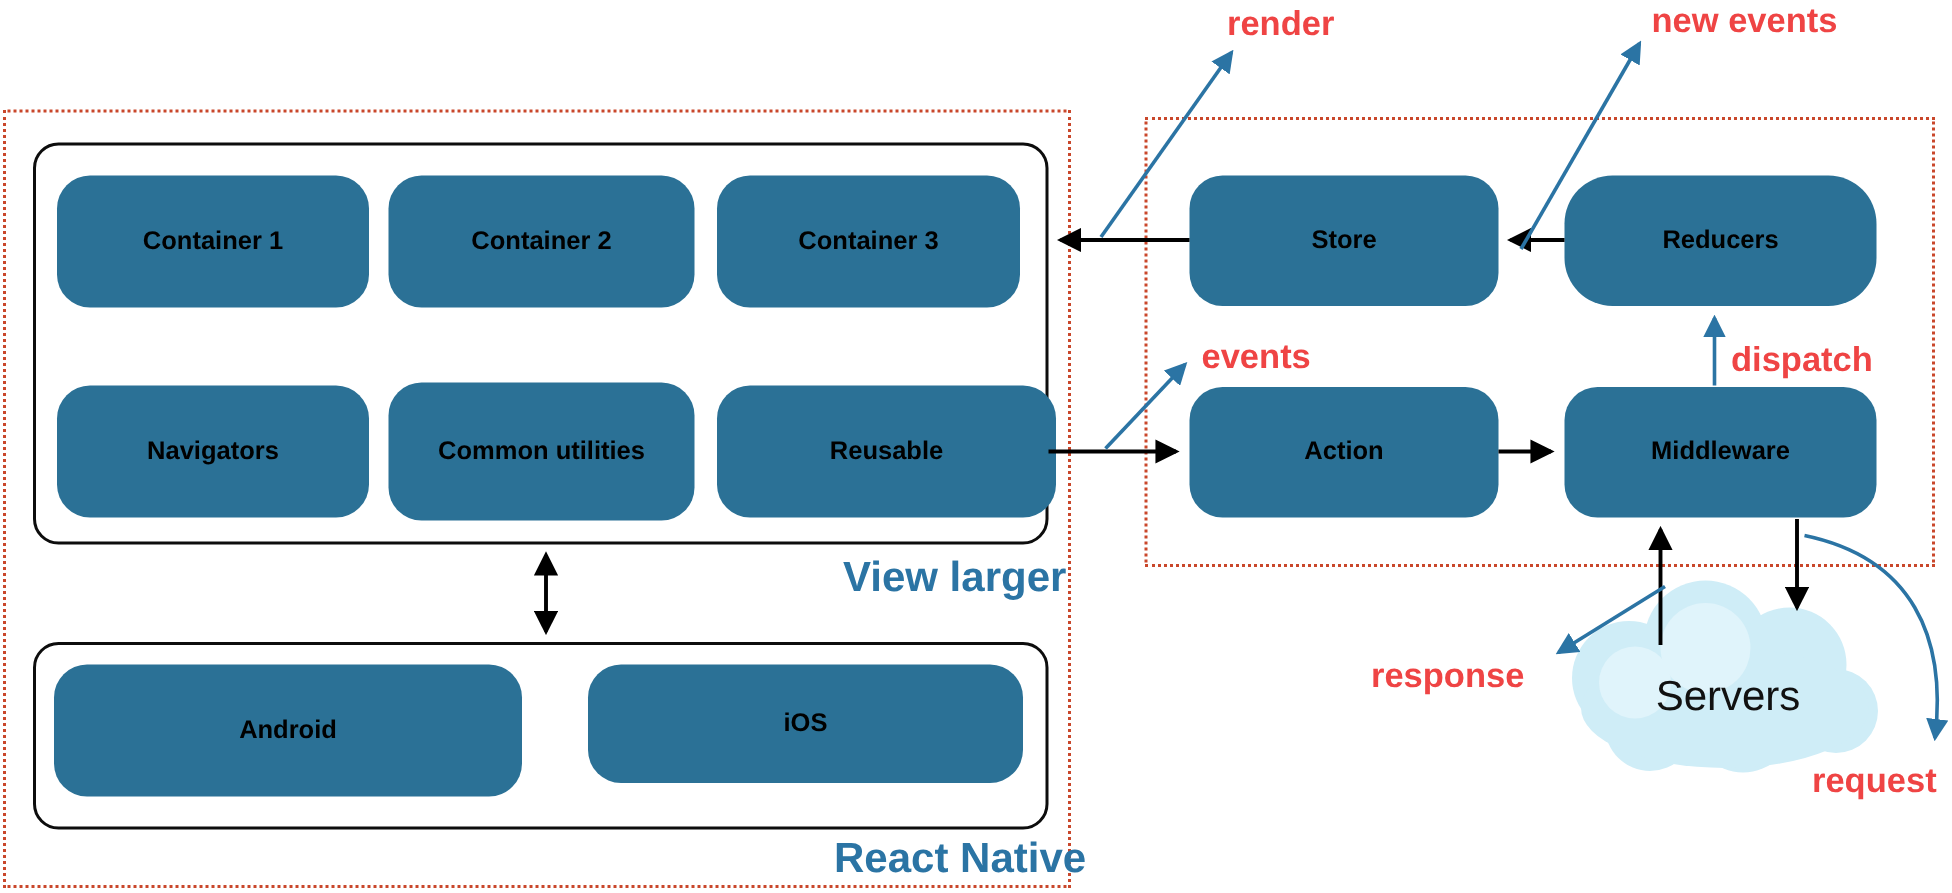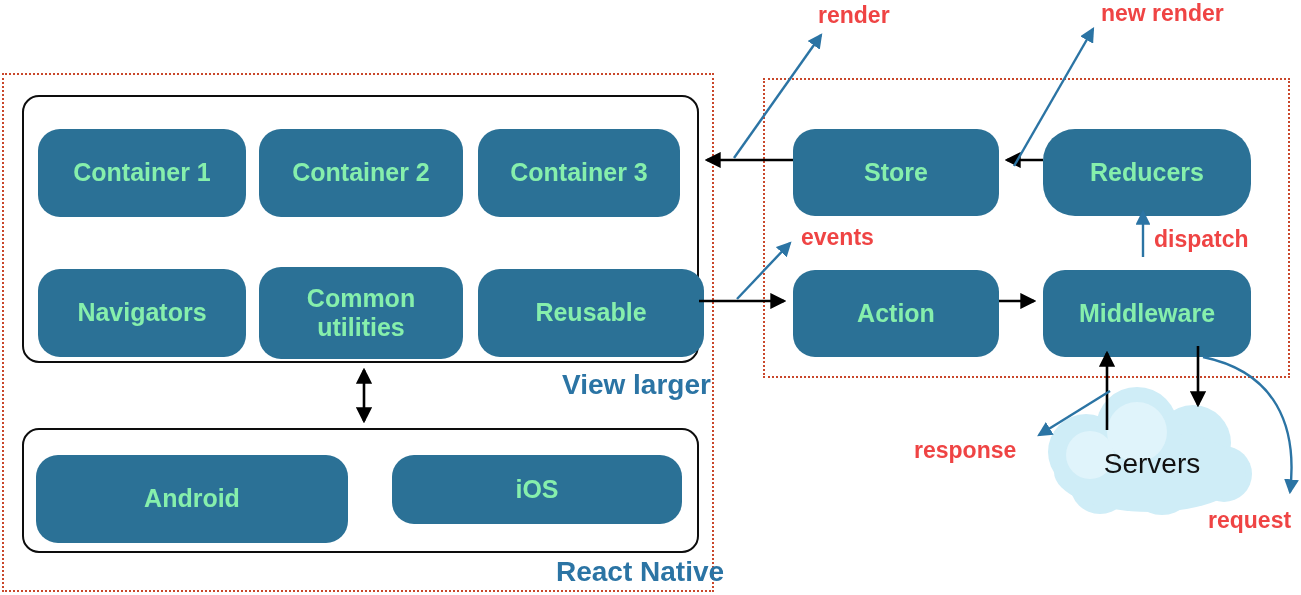--- a/index.html
+++ b/index.html
@@ -9,21 +9,21 @@
   }
   .dashed{
     position:absolute;border:2px dotted #c9472b;box-sizing:border-box;background:transparent;
   }
   .frame{
     position:absolute;border:2.5px solid #0d0d0d;border-radius:17px;box-sizing:border-box;background:#ffffff;
   }
   .bluebox{
     position:absolute;background:#2b7196;border-radius:22px;box-sizing:border-box;
     display:flex;align-items:center;justify-content:center;text-align:center;
-    color:#86efac;font-weight:bold;font-size:25px;line-height:1.18;padding:4px 10px;margin-top:12px;
+    color:#000000;font-weight:bold;font-size:17px;line-height:1.18;padding:4px 10px;
   }
   .caption{
     position:absolute;color:#2b74a4;font-weight:bold;font-size:28px;white-space:nowrap;
   }
   .flowlabel{
     position:absolute;color:#ef4444;font-weight:bold;font-size:23px;white-space:nowrap;
   }
   .servers-label{
     position:absolute;color:#111111;font-size:28px;font-weight:normal;text-align:center;
   }
@@ -55,21 +55,21 @@
   <div class="bluebox" style="left:38px;top:257px;width:208px;height:88px;">
       <span>Navigators</span>
     </div>
   <div class="bluebox" style="left:478px;top:257px;width:226px;height:88px;">
       <span>Reusable</span>
     </div>
 
   <div class="bluebox" style="left:36px;top:443px;width:312px;height:88px;">
       <span>Android</span>
     </div>
-  <div class="bluebox" style="left:392px;top:443px;width:290px;height:69px;">
+  <div class="bluebox" style="left:392px;top:443px;width:290px;height:79px;">
       <span>iOS</span>
     </div>
 
   <div class="bluebox" style="left:793px;top:117px;width:206px;height:87px;">
       <span>Store</span>
     </div>
   <div class="bluebox" style="left:1043px;top:117px;width:208px;height:87px;border-radius:32px;">
       <span>Reducers</span>
     </div>
   <div class="bluebox" style="left:793px;top:258px;width:206px;height:87px;">
@@ -92,21 +92,21 @@
     <g fill="#e0f4fb">
       <circle cx="1137" cy="432" r="30"></circle>
       <circle cx="1090" cy="455" r="24"></circle>
     </g>
   </svg>
 
   <div class="caption" style="left:562px;top:369px;">View larger</div>
   <div class="caption" style="left:556px;top:556px;">React Native</div>
 
   <div class="flowlabel" style="left:818px;top:2px;">render</div>
-  <div class="flowlabel" style="left:1101px;top:0px;">new render</div>
+  <div class="flowlabel" style="left:1101px;top:0px;">new events</div>
   <div class="flowlabel" style="left:801px;top:224px;">events</div>
   <div class="flowlabel" style="left:1154px;top:226px;">dispatch</div>
   <div class="flowlabel" style="left:914px;top:437px;">response</div>
   <div class="flowlabel" style="left:1208px;top:507px;">request</div>
 
   <div class="servers-label" style="left:1092px;top:448px;width:120px;">Servers</div>
 
   <svg class="layer" width="1301" height="595" viewBox="0 0 1301 595">
     <defs>
       <marker id="mk-black" viewBox="0 0 10 10" refX="8.5" refY="5" markerWidth="6.2" markerHeight="6.2" orient="auto-start-reverse">

